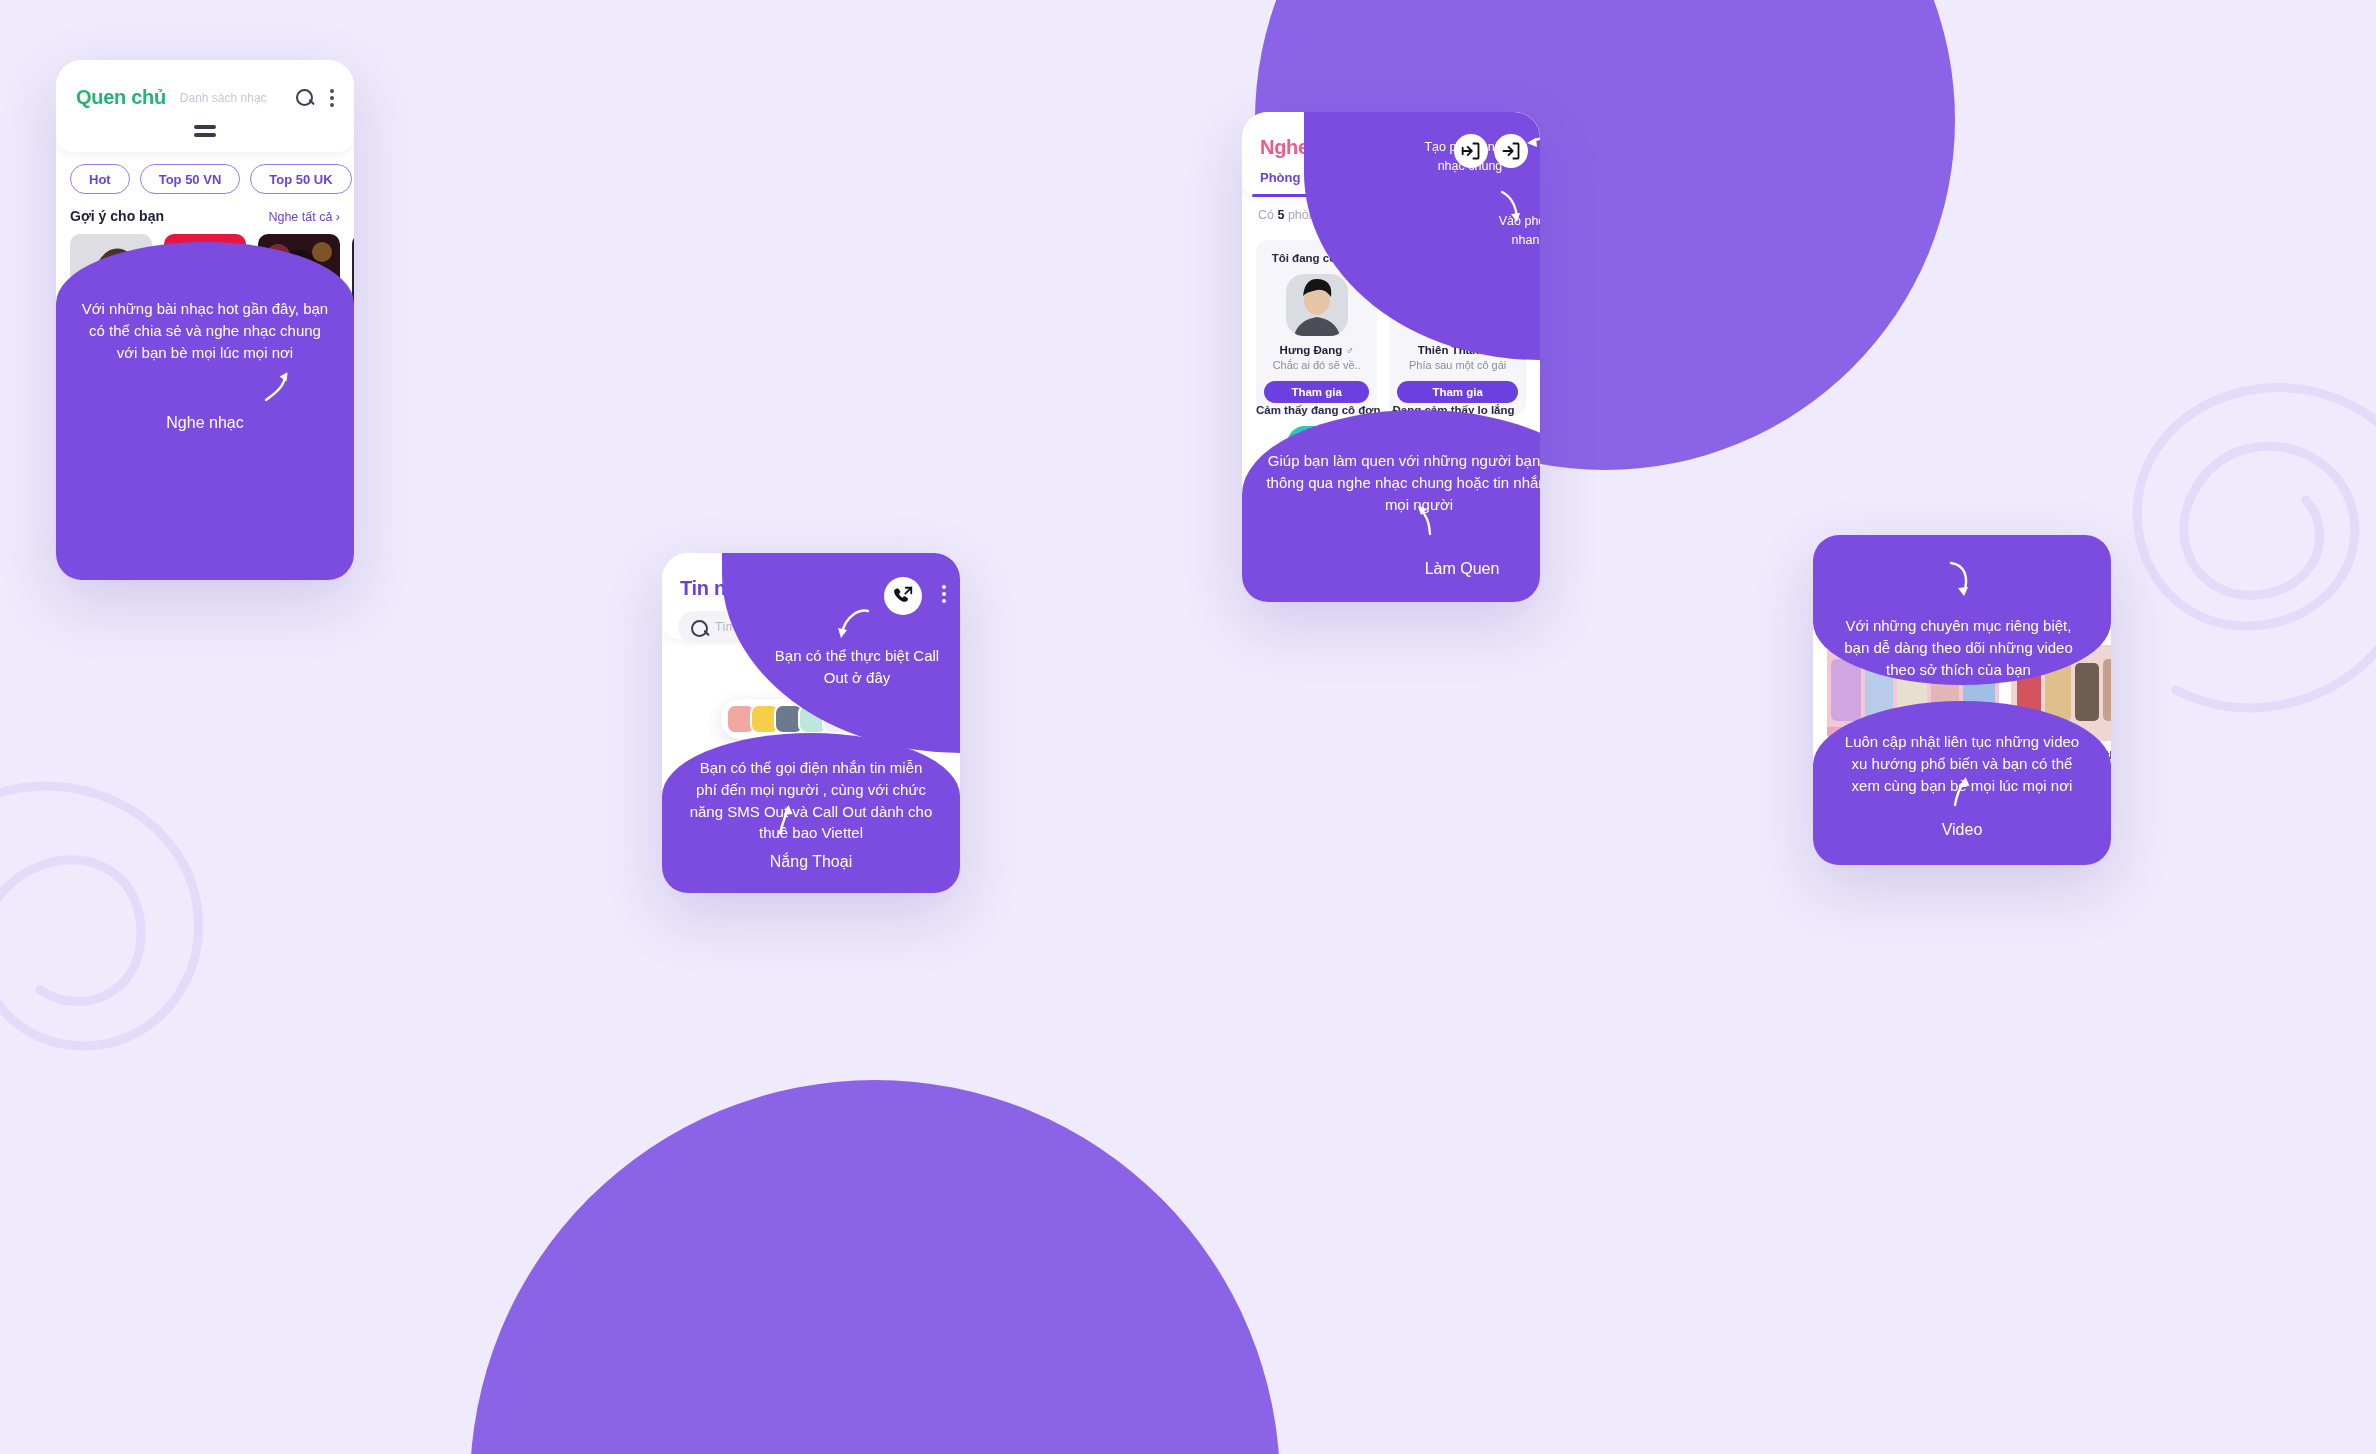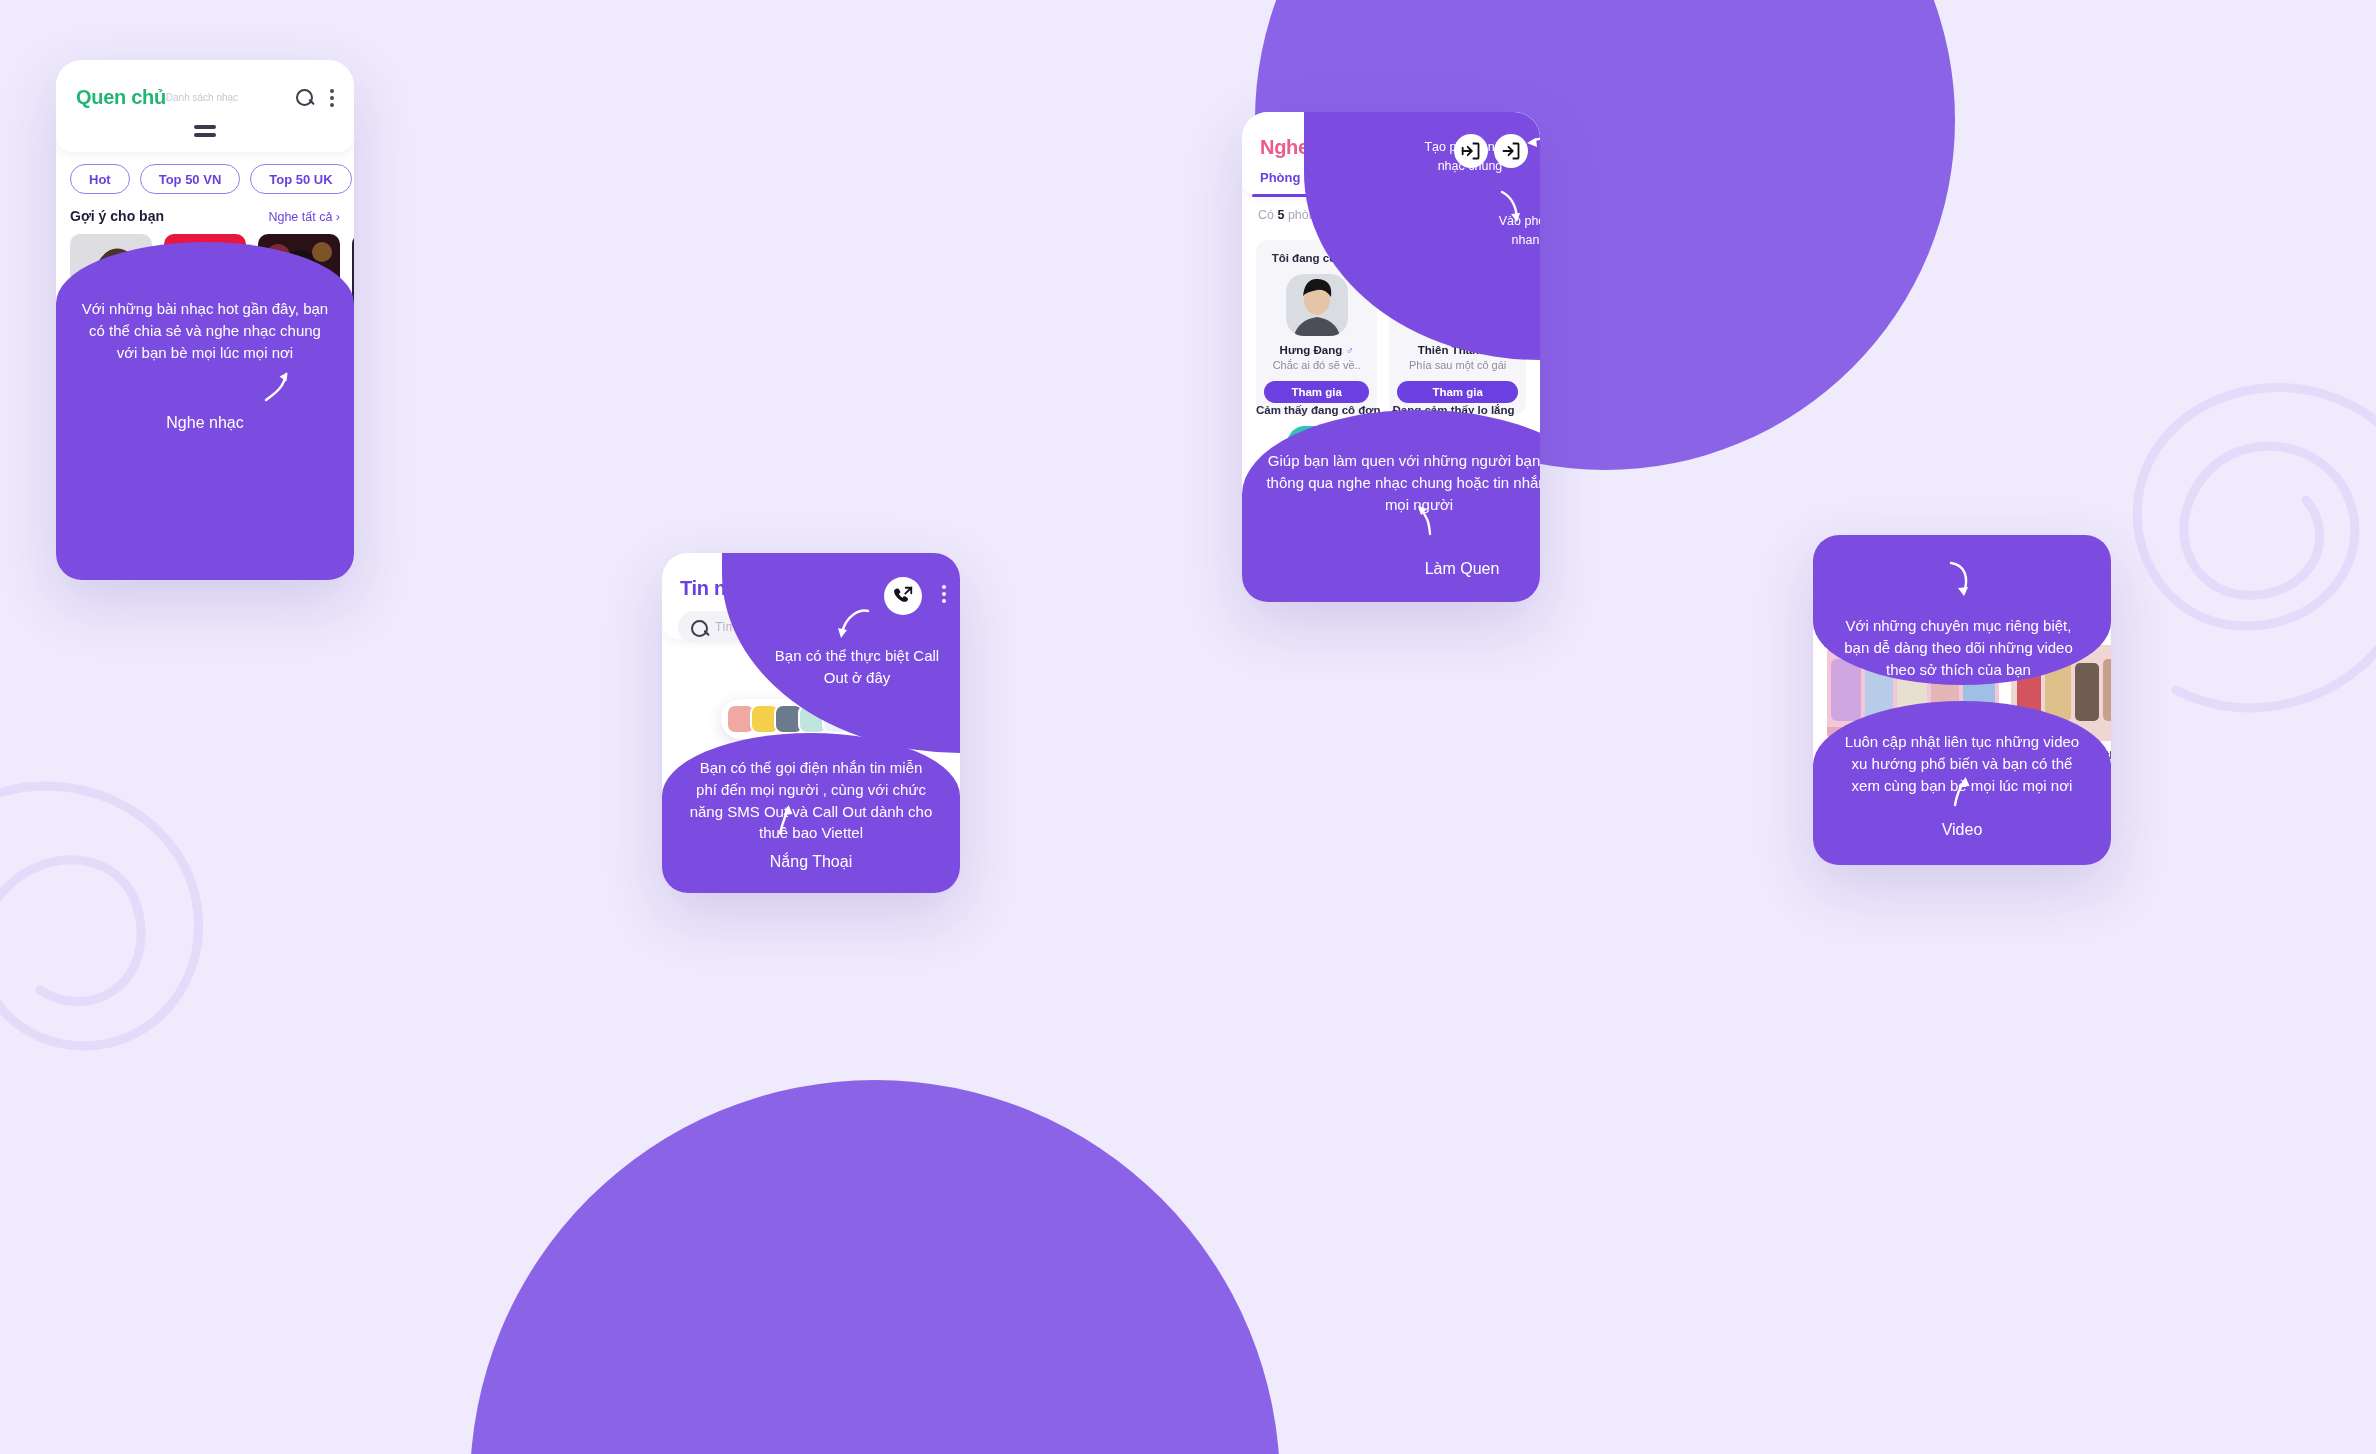--- a/index.html
+++ b/index.html
@@ -87,21 +87,21 @@
   
   .overlay { position: absolute; background: #7c4ce0; color: #fff; pointer-events: none; }
   .overlay-text { text-align: center; line-height: 1.45; font-size: 15px; }
   .overlay-label { text-align: center; font-size: 16px; }
   .ov-dot { width: 5px; height: 5px; border-radius: 50%; background: #fff; margin: 6px auto 0; }
 
   
   #phone1 { left: 56px; top: 60px; width: 298px; height: 520px; }
   #p1-appbar { height: 92px; padding: 26px 20px 0 20px; }
   #p1-title { font-size: 20px; color: #22b573; }
-  #p1-tab2 { font-size: 10px; }
+  #p1-tab2 { font-size: 12px; margin-left: 14px; }
   #p1-chips { position: absolute; left: 14px; top: 104px; display: flex; gap: 10px; }
   #p1-sec1 { position: absolute; left: 14px; right: 14px; top: 148px; display: flex; justify-content: space-between; align-items: baseline; }
   #p1-sec1 .sec-title { font-size: 14px; }
   #p1-row1 { position: absolute; left: 14px; top: 174px; display: flex; gap: 12px; }
   #p1-row1 .cell { width: 82px; }
   #p1-row1 .thumb { width: 82px; height: 82px; }
   #p1-divider { position: absolute; left: 14px; right: 14px; top: 308px; height: 1px; background: #eeedf3; }
   #p1-sec2 { position: absolute; left: 14px; right: 14px; top: 324px; display: flex; justify-content: space-between; align-items: baseline; }
   #p1-sec2 .sec-title { font-size: 14px; }
   #p1-friends { position: absolute; left: 14px; top: 348px; display: flex; align-items: center; gap: 8px; }

